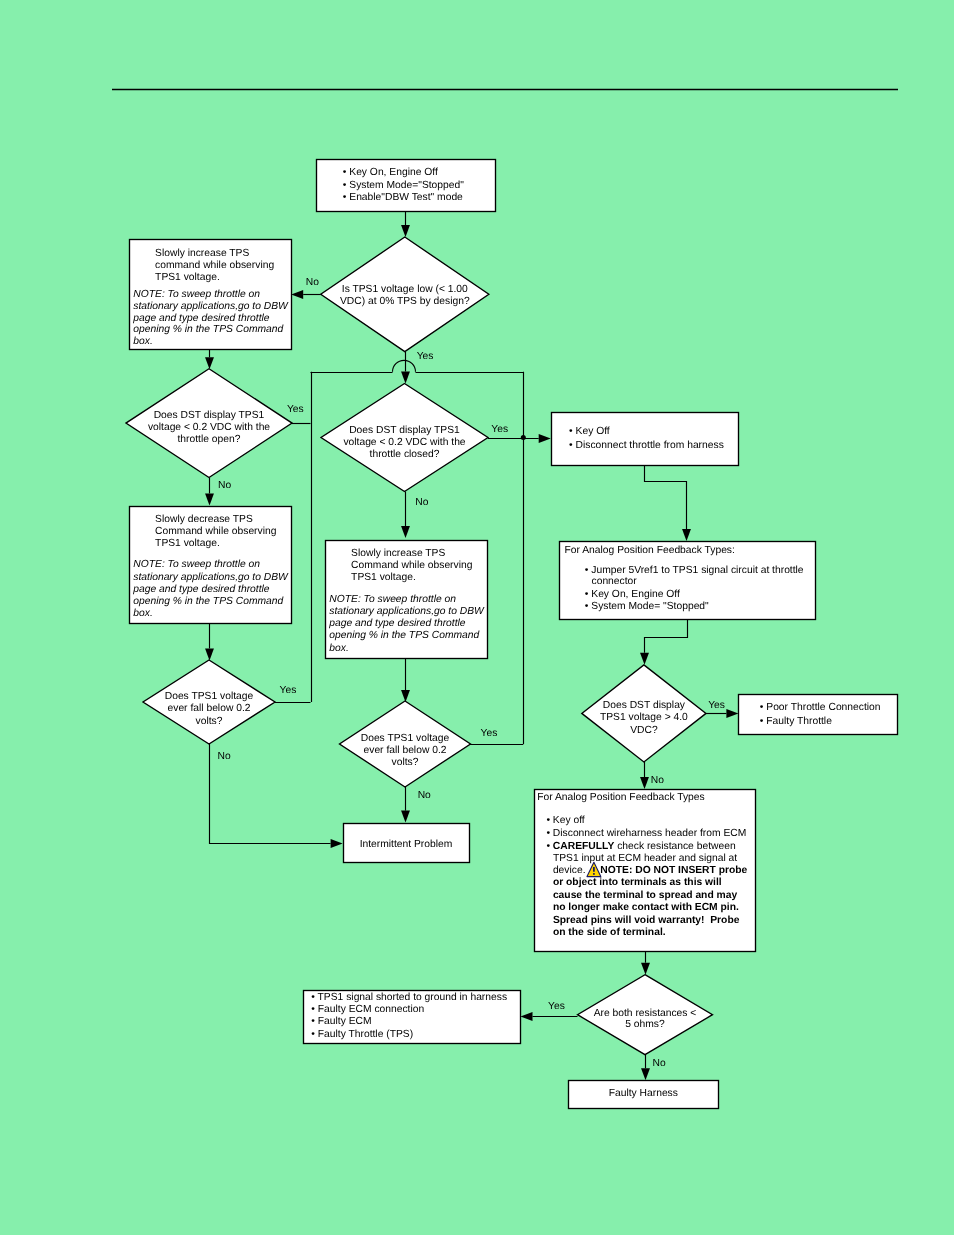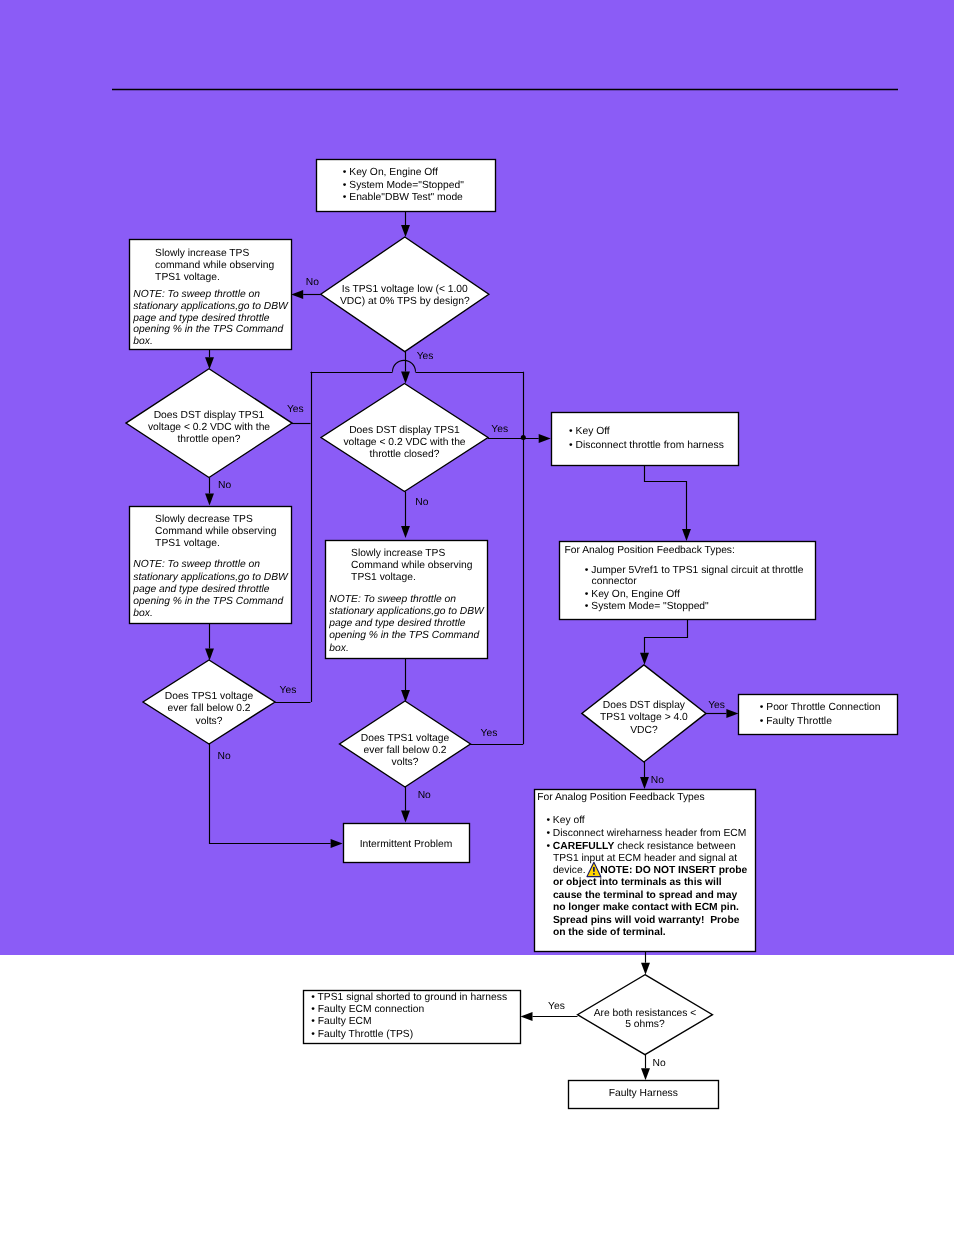--- a/index.html
+++ b/index.html
@@ -1,20 +1,20 @@
 <!DOCTYPE html>
 <html><head>
 <meta charset="utf-8">
 <title>TPS1 Troubleshooting Flowchart</title>
 <style>
   html,body{margin:0;padding:0;background:#ffffff;}
   body{width:954px;height:1235px;overflow:hidden;
        font-family:"Liberation Sans",sans-serif;
        -webkit-font-smoothing:antialiased;text-rendering:geometricPrecision;}
-  #page{position:relative;width:954px;height:955px;background:#8b5cf6;}
+  #page{position:relative;width:954px;height:1235px;background:#86efac;}
   svg{display:block;shape-rendering:geometricPrecision;}
   .shape{fill:#ffffff;stroke:#000000;stroke-width:1.35;stroke-linejoin:miter;}
   .conn{fill:none;stroke:#000000;stroke-width:1.15;stroke-linecap:butt;}
   .rule{stroke:#000000;stroke-width:1.4;}
   .arrow{fill:#000000;stroke:none;}
   .dot{fill:#000000;stroke:none;}
   text{white-space:pre;font-family:"Liberation Sans",sans-serif;fill:#000000;}
   .nt{font-size:10.3px;}          
   .lb{font-size:10.3px;}          
 </style>

